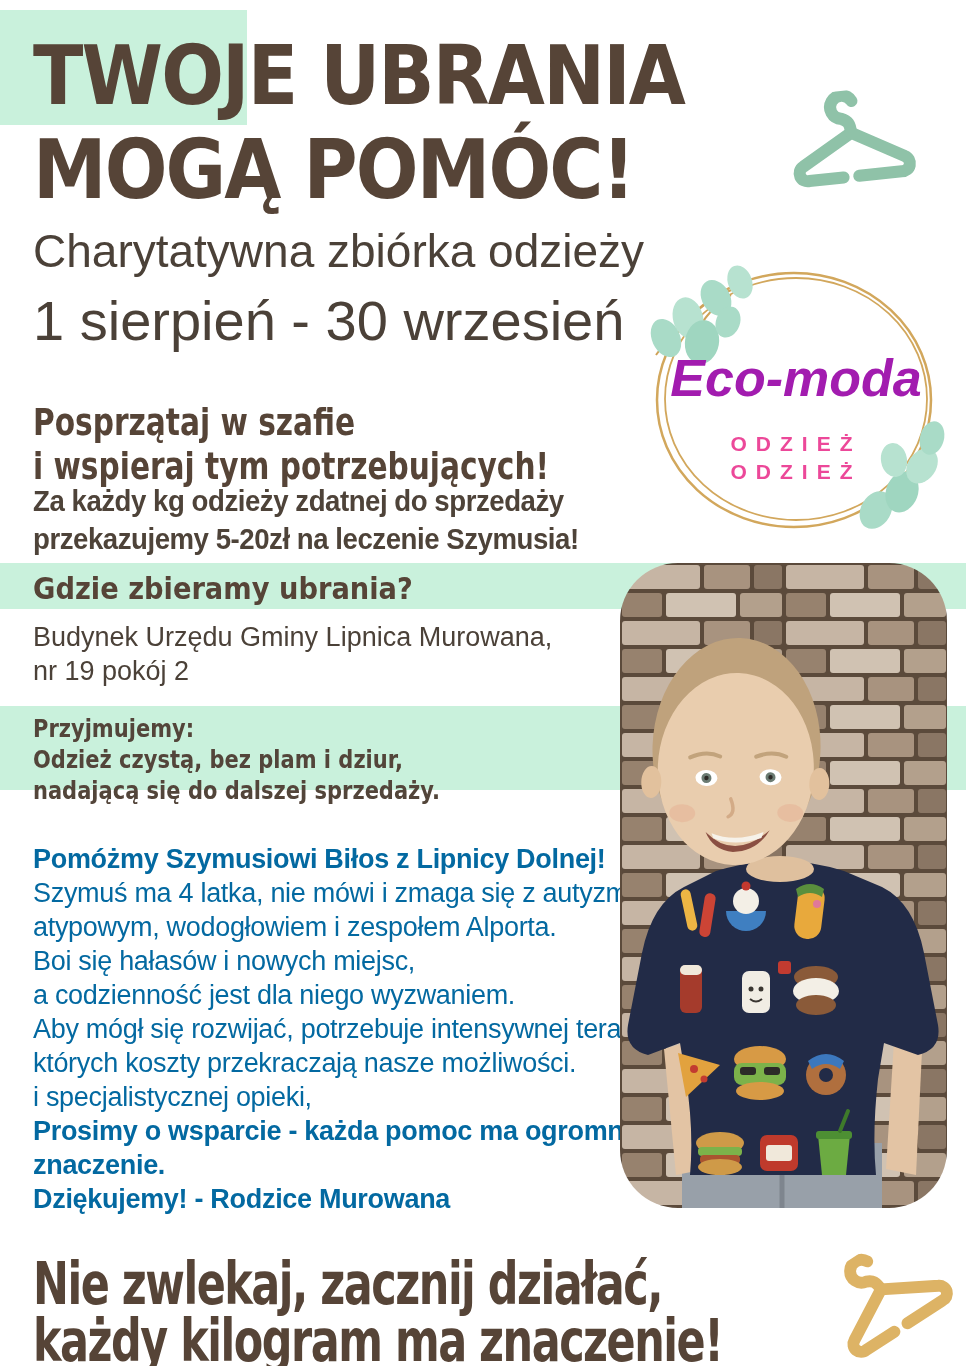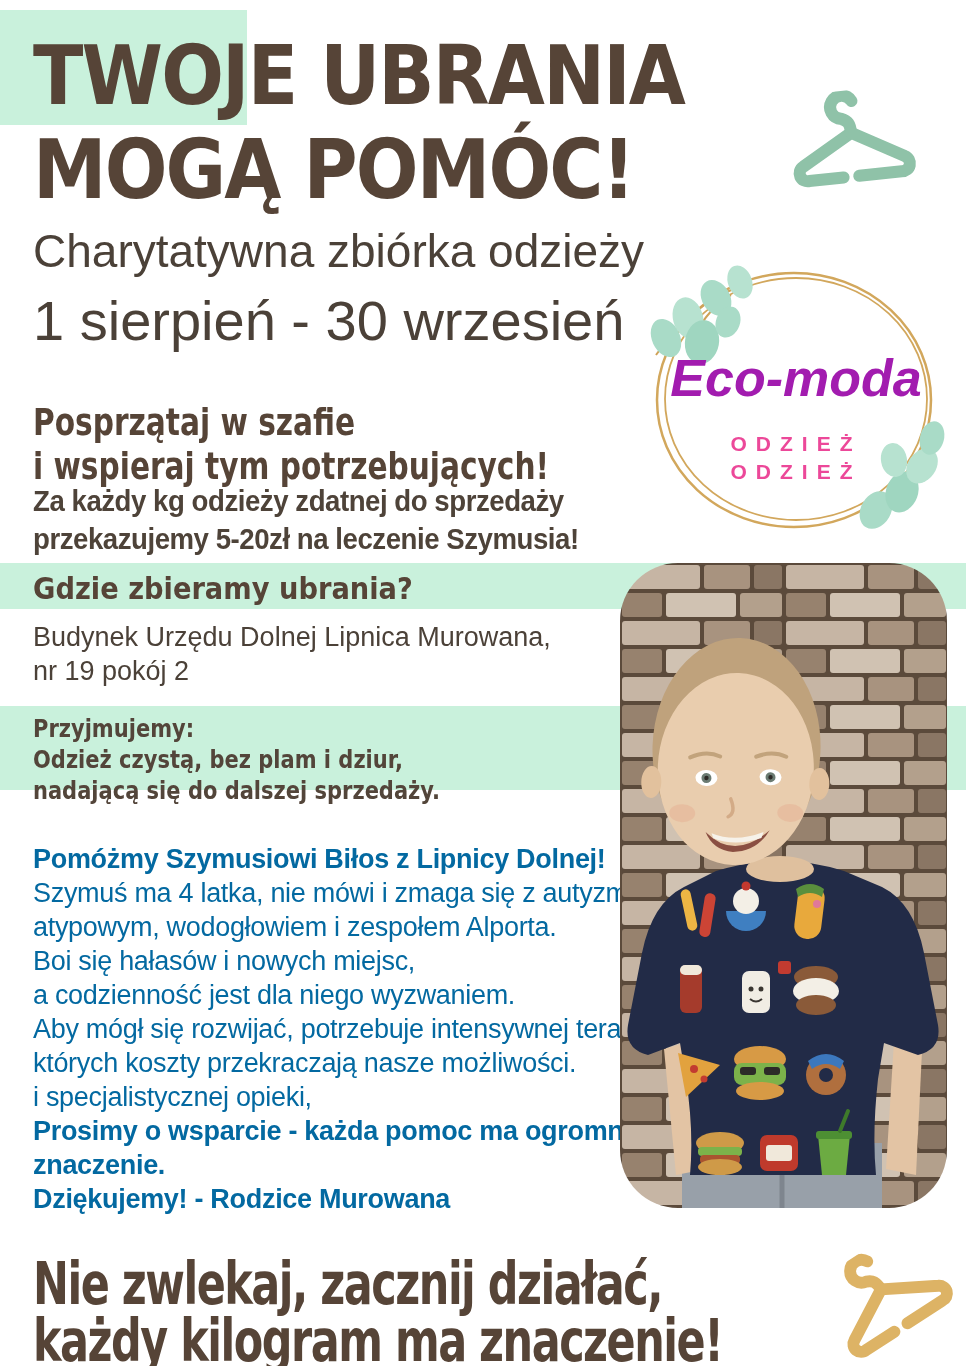--- a/index.html
+++ b/index.html
@@ -100,21 +100,21 @@
   </div>
 
   <div class="display cta-b1">Posprzątaj w szafie</div>
   <div class="display cta-b2">i wspieraj tym potrzebujących!</div>
   <div class="cta-s cta-s1">Za każdy kg odzieży zdatnej do sprzedaży</div>
   <div class="cta-s cta-s2">przekazujemy 5-20zł na leczenie Szymusia!</div>
 
   <div class="band band1">
     <div class="display band-h">Gdzie zbieramy ubrania?</div>
   </div>
-  <div class="addr addr1">Budynek Urzędu Dolnej Lipnica Murowana,</div>
+  <div class="addr addr1">Budynek Urzędu Gminy Lipnica Murowana,</div>
   <div class="addr addr2">nr 19 pokój 2</div>
 
   <div class="band band2">
     <div class="display acc acc1">Przyjmujemy:</div>
     <div class="display acc acc2">Odzież czystą, bez plam i dziur,</div>
     <div class="display acc acc3">nadającą się do dalszej sprzedaży.</div>
   </div>
 
   <div class="story">
     <div class="b">Pomóżmy Szymusiowi Biłos z Lipnicy Dolnej!</div>

